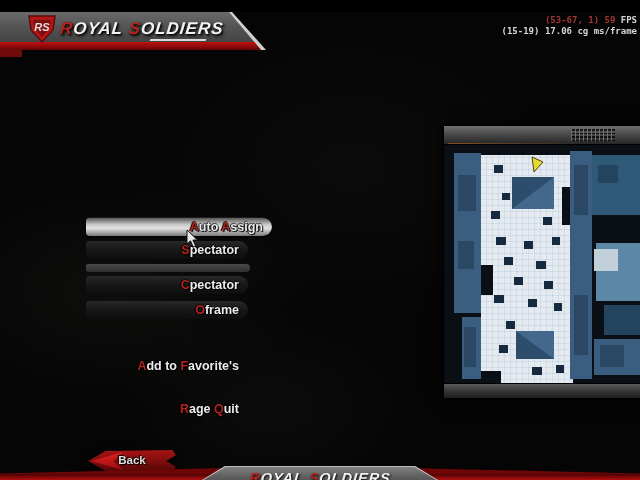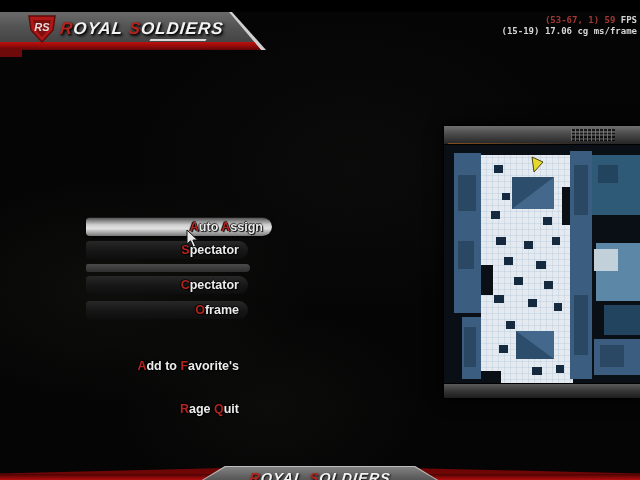--- a/index.html
+++ b/index.html
@@ -205,20 +205,25 @@
       <rect class="m-box" x="62" y="176" width="9" height="8"></rect>
       <rect class="m-box" x="55" y="200" width="9" height="8"></rect>
       <rect class="m-box" x="88" y="222" width="10" height="8"></rect>
       <rect class="m-box" x="112" y="220" width="8" height="8"></rect>
 
       <polygon class="m-marker" points="88,12 99,17 90,27"></polygon>
     </svg>
     <div class="panel-bot"></div>
   </div>
 
+  <div class="back">
+    <div class="back-body"></div>
+    <div class="back-arrow"></div>
+    <div class="back-label">Back</div>
+  </div>
 
   <div class="ftr-wing-l"></div>
   <div class="ftr-wing-r"></div>
   <div class="ftr-band"></div>
   <div class="ftr-white"></div>
   <div class="ftr-trap-outer"></div>
   <div class="ftr-trap">
     <div class="ftr-title"><span class="seg-accent">R</span><span>OYAL </span><span class="seg-accent">S</span><span>OLDIERS</span></div>
     <div class="ftr-underline"></div>
   </div>

